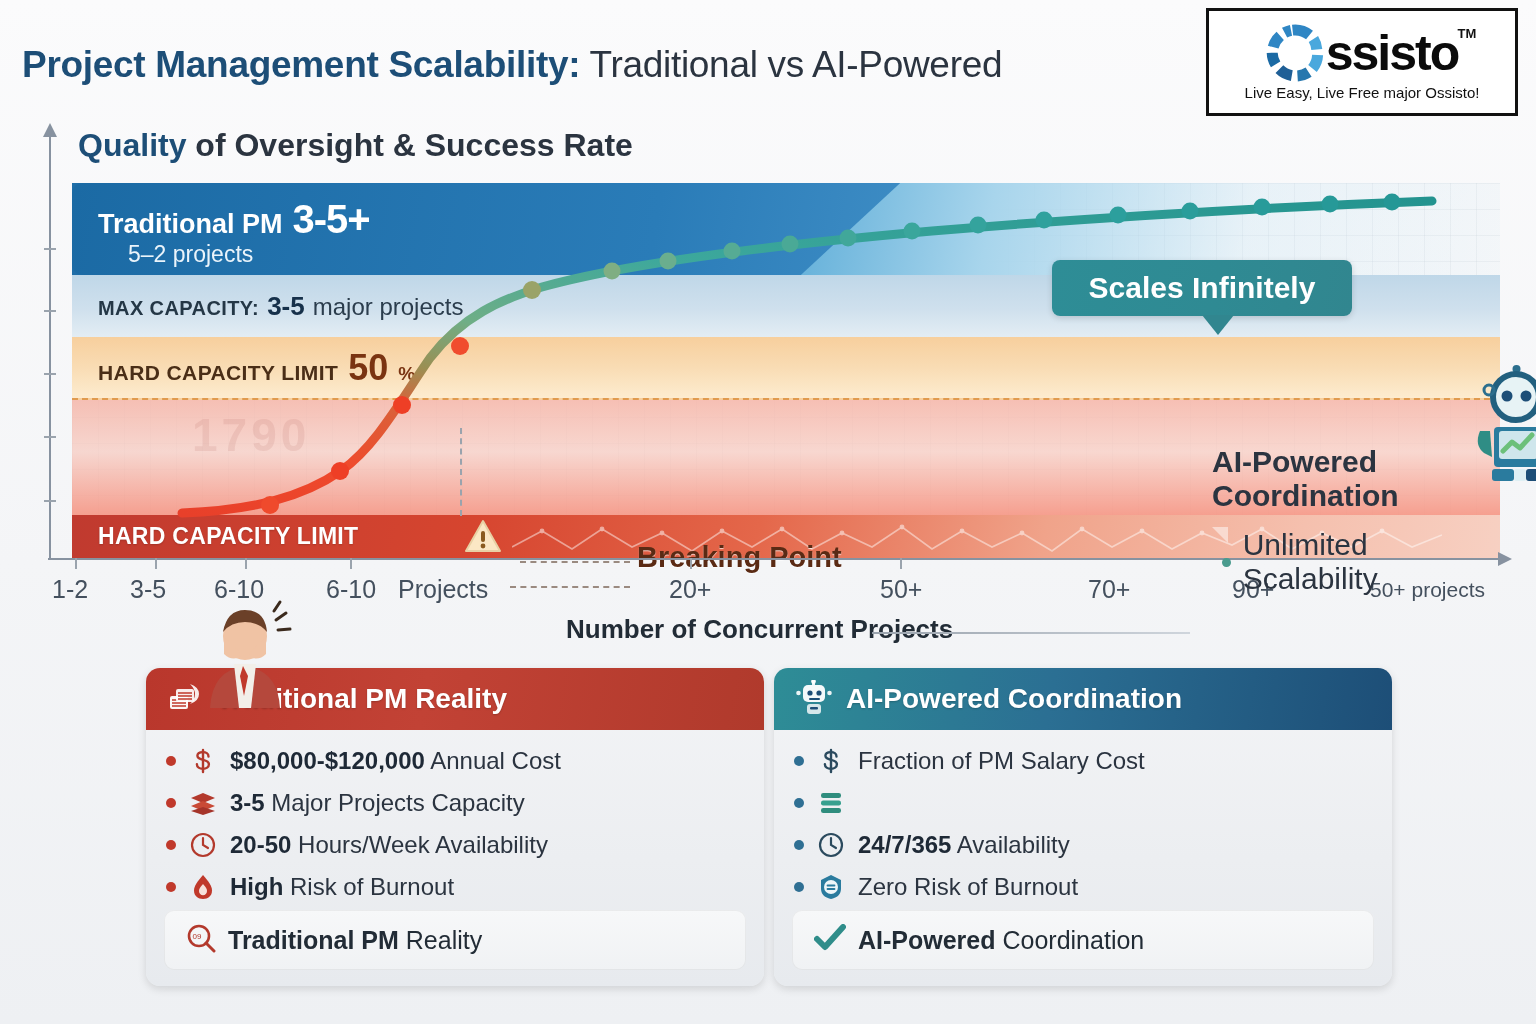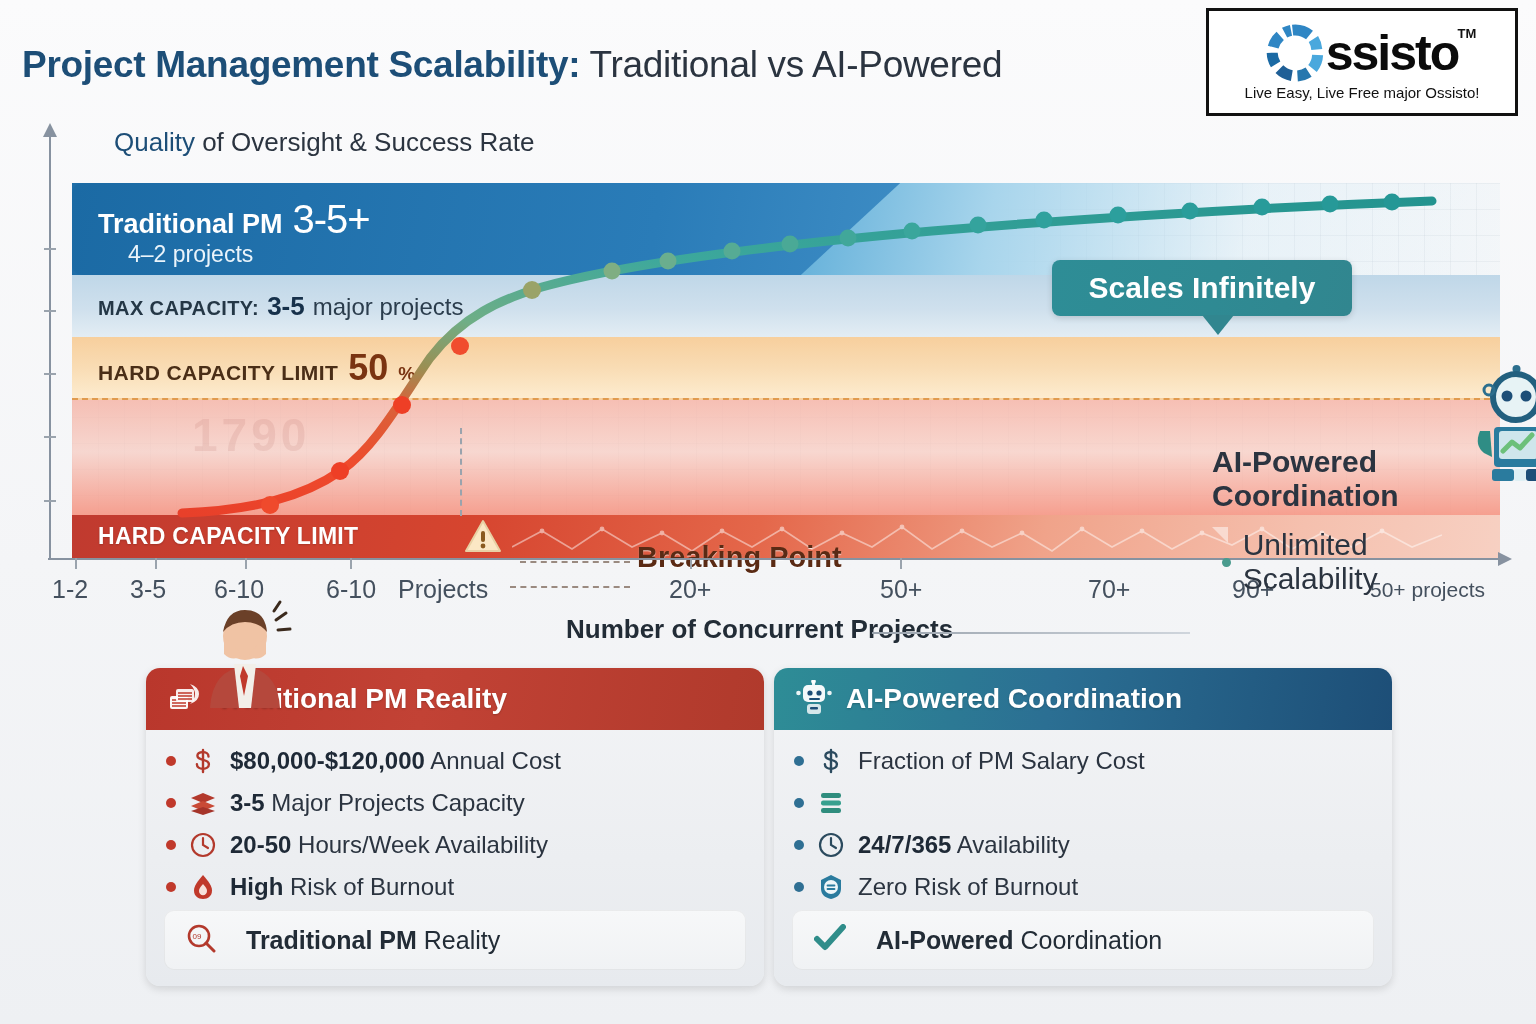--- a/index.html
+++ b/index.html
@@ -30,21 +30,21 @@
   .logo-row{display:flex;align-items:center;position:relative;}
   .logo-mark{width:58px;height:58px;position:relative;margin-right:2px;}
   .logo-mark svg{display:block;}
   .logo-word{font-size:50px;font-weight:700;letter-spacing:-2px;color:#0b0b0b;line-height:1;}
   .logo-tm{font-size:13px;font-weight:700;color:#111;position:absolute;right:-18px;top:2px;}
   .logo-tag{font-size:15px;color:#111;margin-top:2px;}
 
   
   .chart-wrap{position:absolute;left:0;top:120px;width:1536px;height:525px;}
   .axis-title-y{
-    position:absolute;left:78px;top:7px;font-size:26px;font-weight:400;color:#2b3440;white-space:nowrap;margin-left:36px;
+    position:absolute;left:78px;top:7px;font-size:32px;font-weight:700;color:#2b3440;white-space:nowrap;
   }
   .axis-title-y .hl{color:#1d4e77;}
 
   .plot{
     position:absolute;left:72px;top:63px;width:1428px;height:375px;
     background:
       linear-gradient(110deg, rgba(232,241,248,.85) 0%, rgba(238,245,250,.7) 38%, rgba(244,246,248,.85) 100%);
     overflow:visible;
   }
   .grid{position:absolute;inset:0;
@@ -62,21 +62,21 @@
     clip-path:polygon(0 0,100% 0,100% 100%,0 100%);
   }
   .band-blue-inner{
     position:absolute;left:0;top:0;height:92px;width:58%;
     background:linear-gradient(100deg,#1b6aa4 0%,#2a7cb8 70%,#3d8cc4 100%);
     clip-path:polygon(0 0, 100% 0, 88% 100%, 0 100%);
     border-radius:10px 0 0 10px;
   }
   .band-txt1{position:absolute;left:26px;top:14px;display:flex;align-items:baseline;gap:10px;color:#fff;z-index:3;}
   .band-txt1 .lbl{font-size:27px;font-weight:700;}
-  .band-txt1 .big{font-size:40px;font-weight:400;letter-spacing:-1px;}
+  .band-txt1 .big{font-size:40px;font-weight:700;letter-spacing:-1px;}
   .band-txt2{position:absolute;left:56px;top:58px;font-size:23px;color:#eaf4fb;z-index:3;}
 
   .band-lblue{
     top:92px;height:62px;
     background:linear-gradient(180deg,#bfd7e8 0%,#cfe0ed 55%,#e3edf4 100%);
   }
   .band-lblue .t{margin-left:26px;display:flex;align-items:baseline;gap:8px;}
   .band-lblue .cap{font-size:20px;font-weight:700;letter-spacing:.4px;color:#243746;}
   .band-lblue .num{font-size:26px;font-weight:800;color:#16304a;}
   .band-lblue .sub{font-size:24px;color:#2b3d4d;}
@@ -163,21 +163,21 @@
   .row .bdot{width:10px;height:10px;border-radius:50%;flex:0 0 auto;}
   .card.left .bdot{background:#c0392b;}
   .card.right .bdot{background:#2f6f93;}
   .row .ico{width:30px;height:30px;flex:0 0 auto;display:flex;align-items:center;justify-content:center;}
   .row .txt{font-size:24px;color:#2b3440;}
   .row .txt b{font-weight:800;color:#1e2936;}
   .footer-chip{
     position:absolute;left:18px;right:18px;bottom:16px;height:60px;border-radius:10px;
     background:linear-gradient(180deg,#f7f8f9 0%,#f0f2f4 100%);
     box-shadow:inset 0 0 0 1px rgba(0,0,0,.05);
-    display:flex;align-items:center;gap:30px;padding-left:22px;box-sizing:border-box;text-align:center;
+    display:flex;align-items:center;gap:12px;padding-left:22px;box-sizing:border-box;text-align:center;
   }
   .footer-chip .txt{font-size:25px;color:#222c36;}
   .footer-chip .txt b{font-weight:800;}
 </style>
 </head>
 <body>
 
 <div class="page">
 
   <div class="title">
@@ -221,21 +221,21 @@
 
     <div class="plot">
       <div class="grid"></div>
 
       <div class="band band-blue">
         <div class="band-blue-inner"></div>
         <div class="band-txt1">
           <span class="lbl">Traditional PM</span>
           <span class="big">3-5+</span>
         </div>
-        <div class="band-txt2">4–2 projects</div>
+        <div class="band-txt2">5–2 projects</div>
       </div>
 
       <div class="band band-lblue">
         <div class="t">
           <span class="cap">MAX CAPACITY:</span>
           <span class="num">3-5</span>
           <span class="sub">major projects</span>
         </div>
       </div>
 

